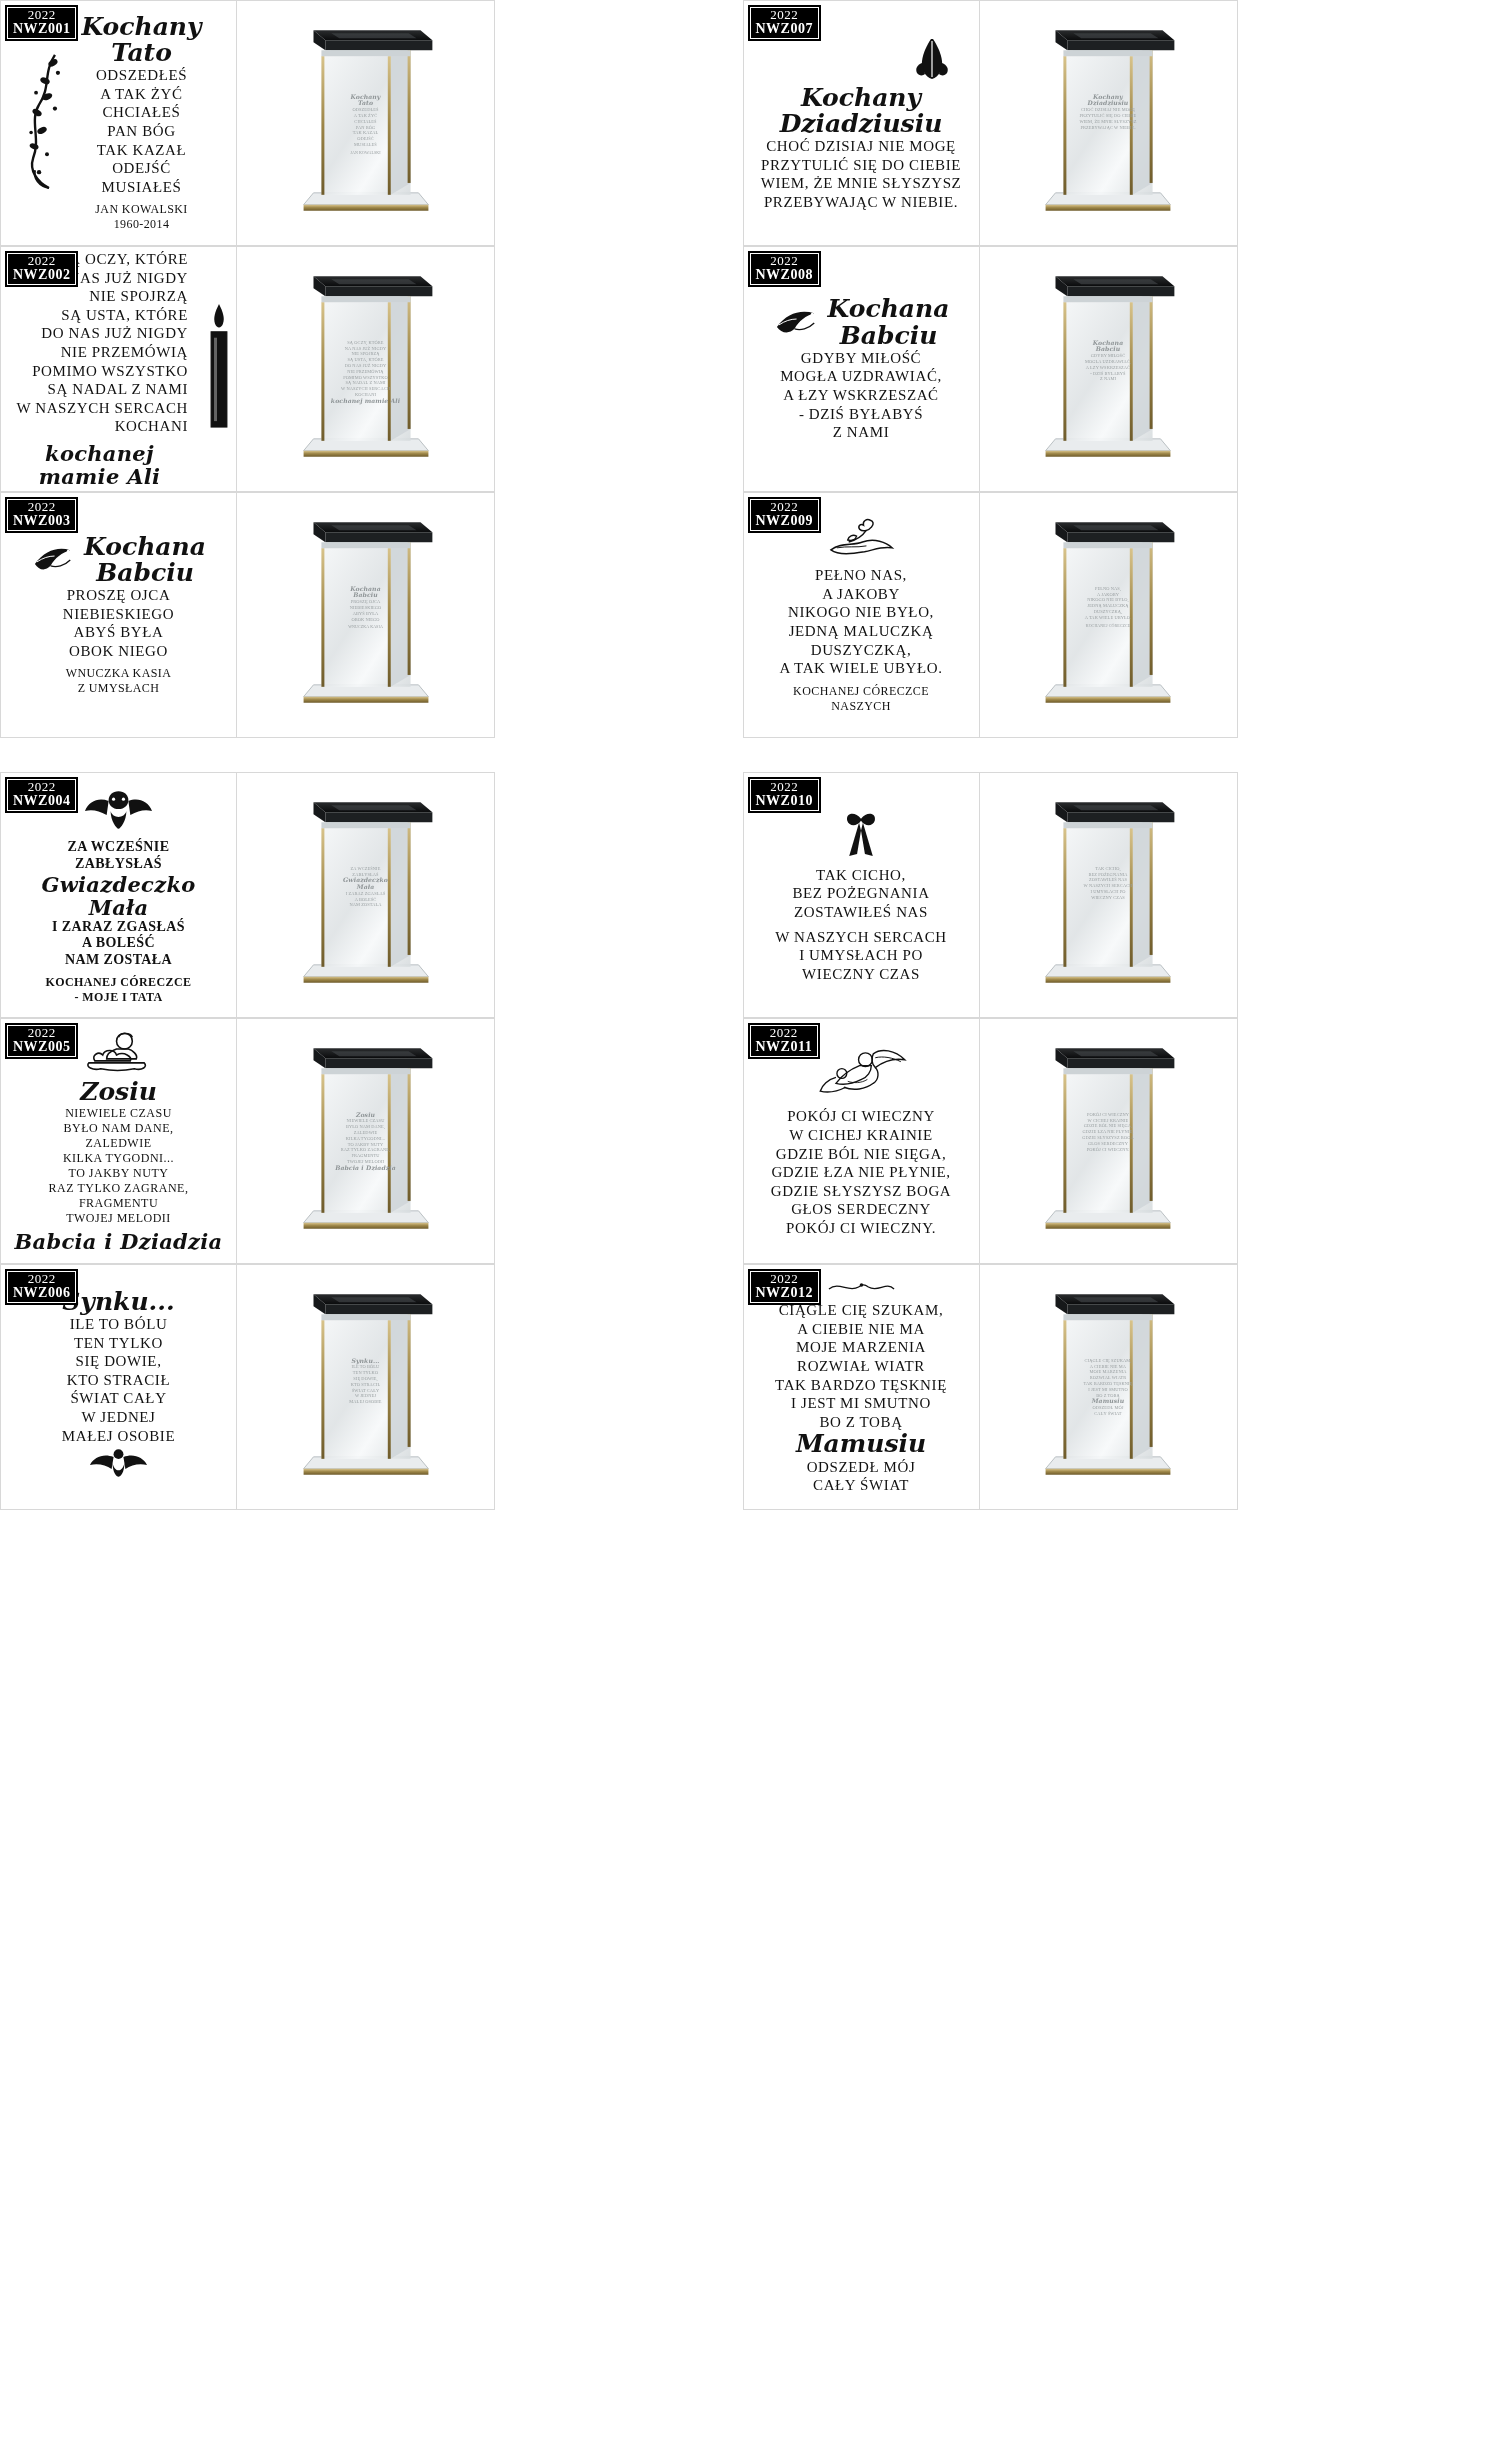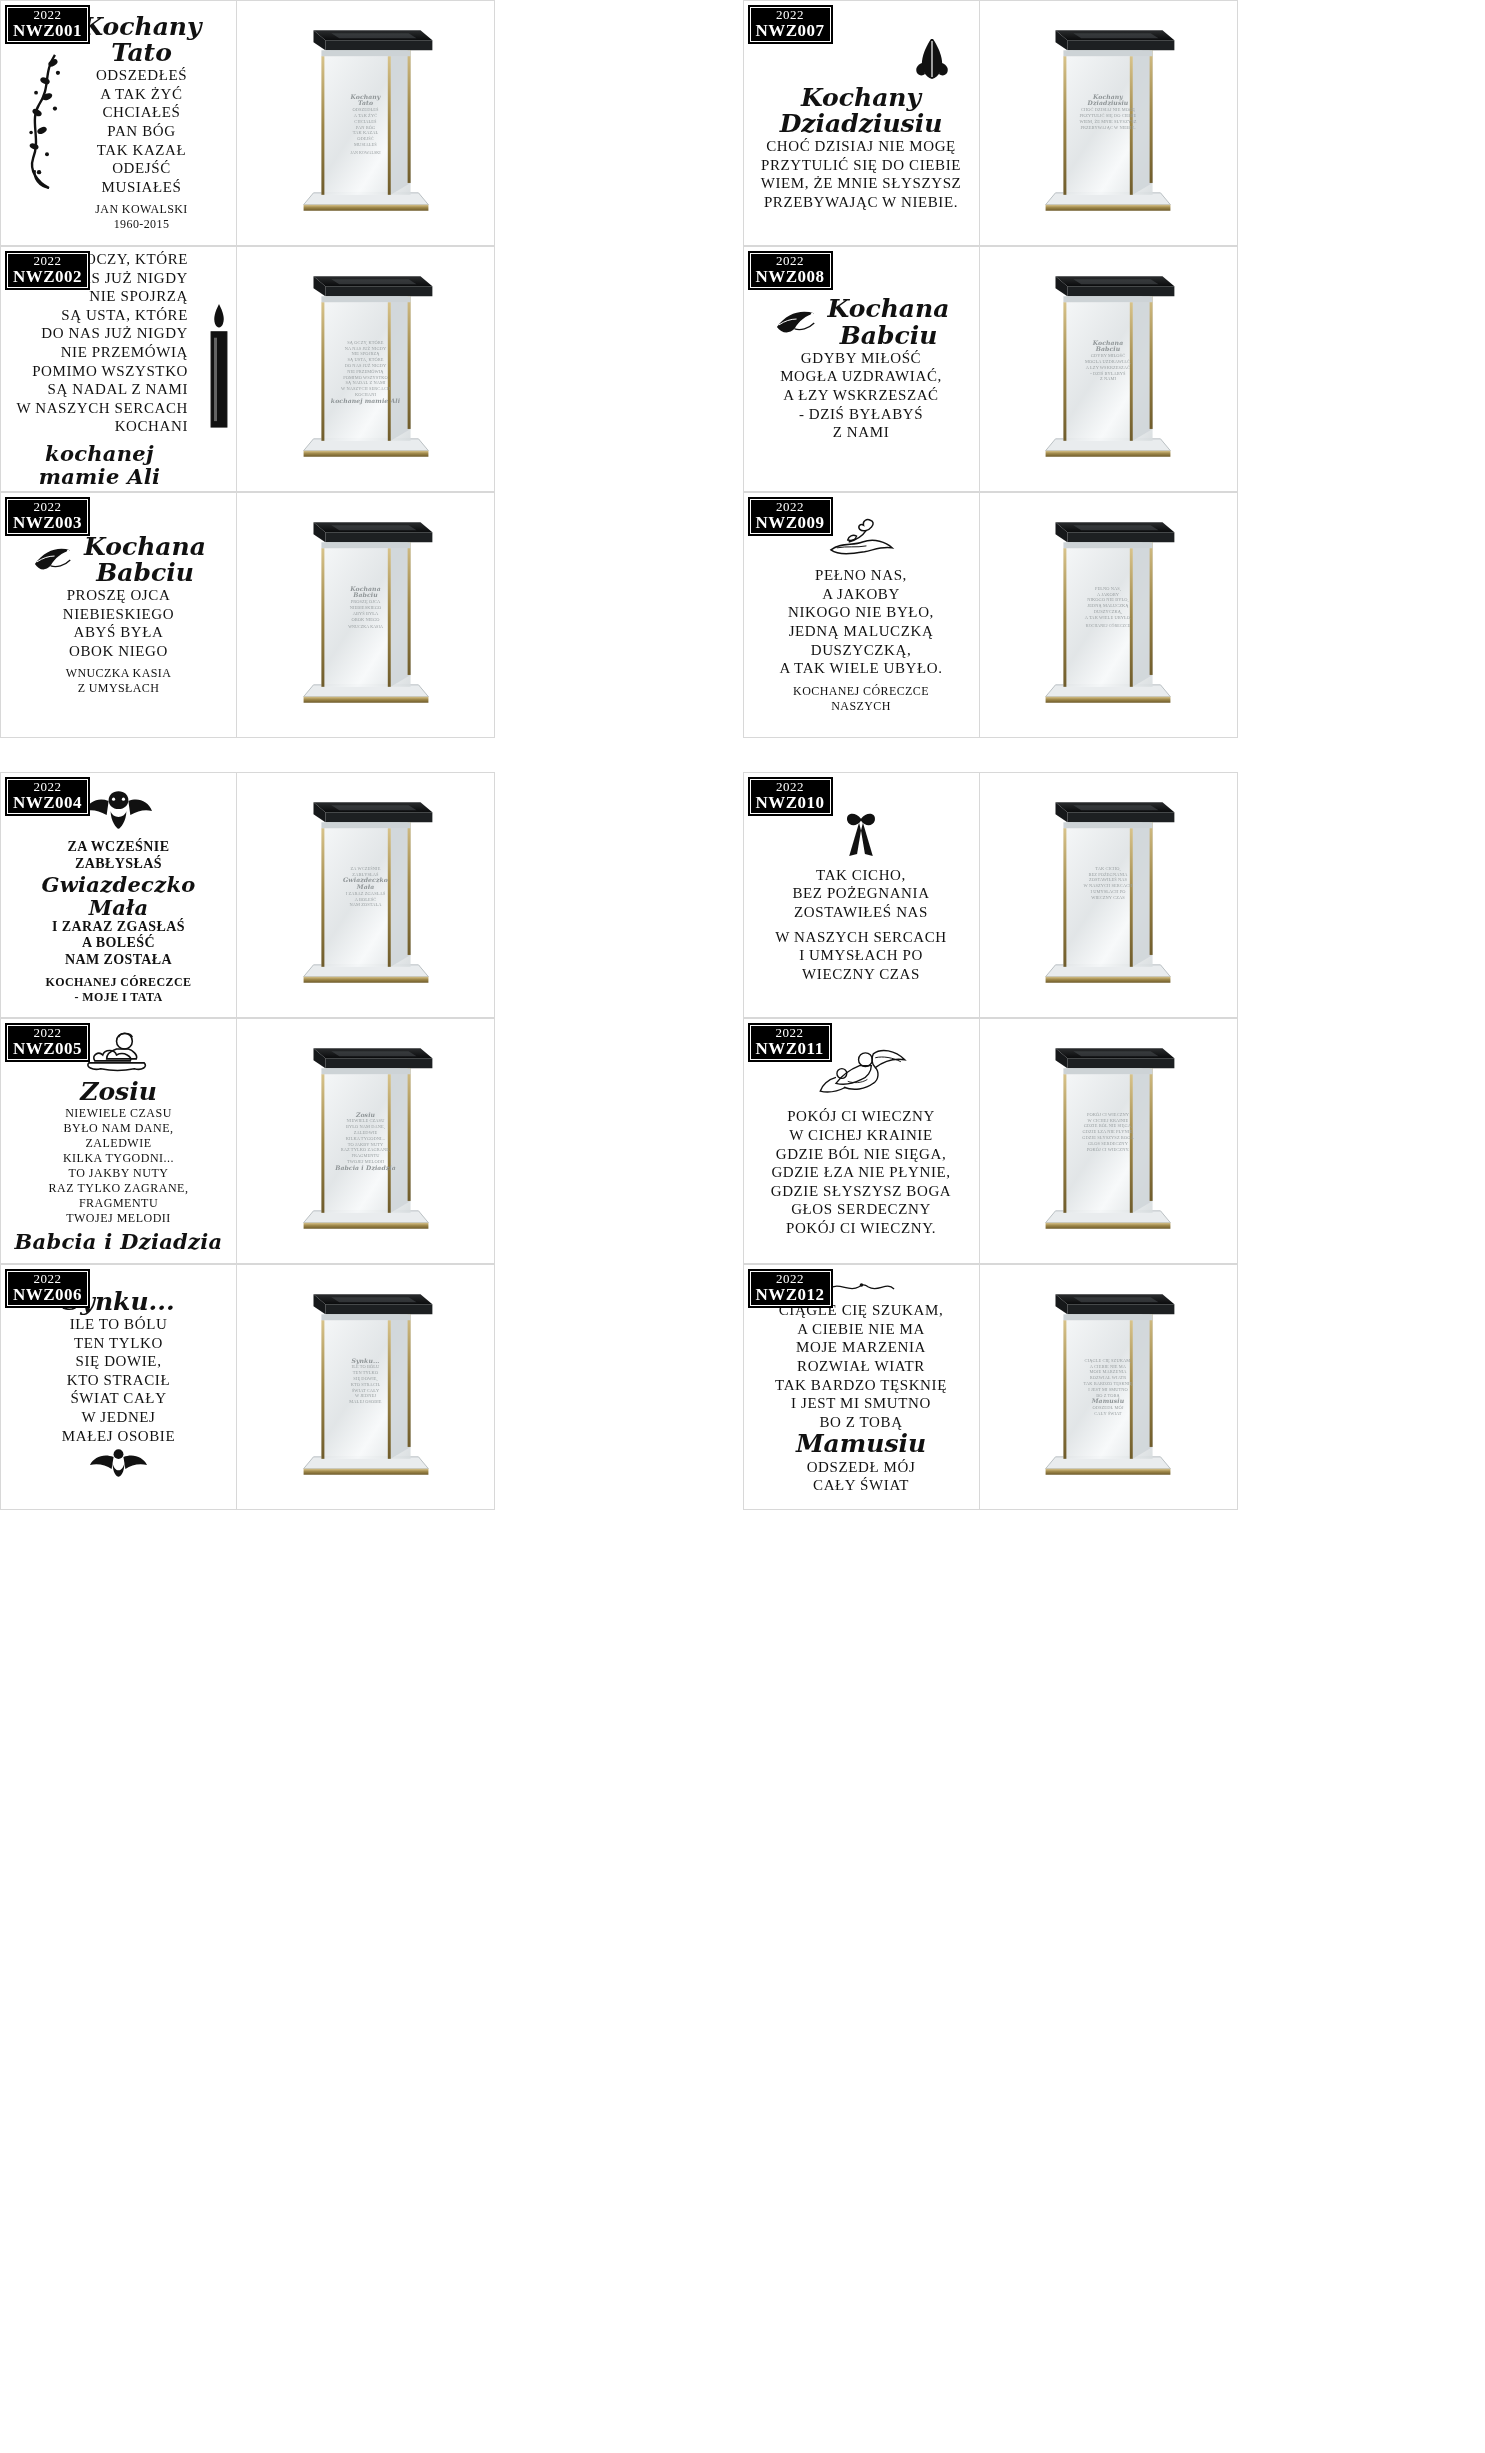--- a/index.html
+++ b/index.html
@@ -60,21 +60,21 @@
     box-shadow: 0 0 0 1px #fff inset;
   }
   .code-badge .year {
     font-family: "Liberation Serif", serif;
     font-size: 13px;
     letter-spacing: 0.5px;
     display: block;
   }
   .code-badge .code {
     font-family: "Liberation Serif", serif;
-    font-size: 17px;
+    font-size: 14px;
     font-weight: 700;
     letter-spacing: 0.5px;
     display: block;
   }
 
   
   .inscription {
     text-align: center;
     color: #111;
     padding: 6px 10px;
@@ -206,21 +206,21 @@
               <div class="line l-script-lg">Tato</div>
               <div class="line l-caps">ODSZEDŁEŚ</div>
               <div class="line l-caps">A TAK ŻYĆ</div>
               <div class="line l-caps">CHCIAŁEŚ</div>
               <div class="line l-caps">PAN BÓG</div>
               <div class="line l-caps">TAK KAZAŁ</div>
               <div class="line l-caps">ODEJŚĆ</div>
               <div class="line l-caps">MUSIAŁEŚ</div>
               <div class="sig">
                 <div>JAN KOWALSKI</div>
-                <div>1960-2015</div>
+                <div>1960-2014</div>
               </div>
             </div>
           </div>
         </div>
         <div class="photo-panel">
           <div class="lantern">
             <svg viewBox="0 0 150 215" width="149" height="213">
               <defs>
                 <linearGradient id="gl1" x1="0" y1="0" x2="1" y2="1">
                   <stop offset="0%" stop-color="#f4f6f7"></stop>

